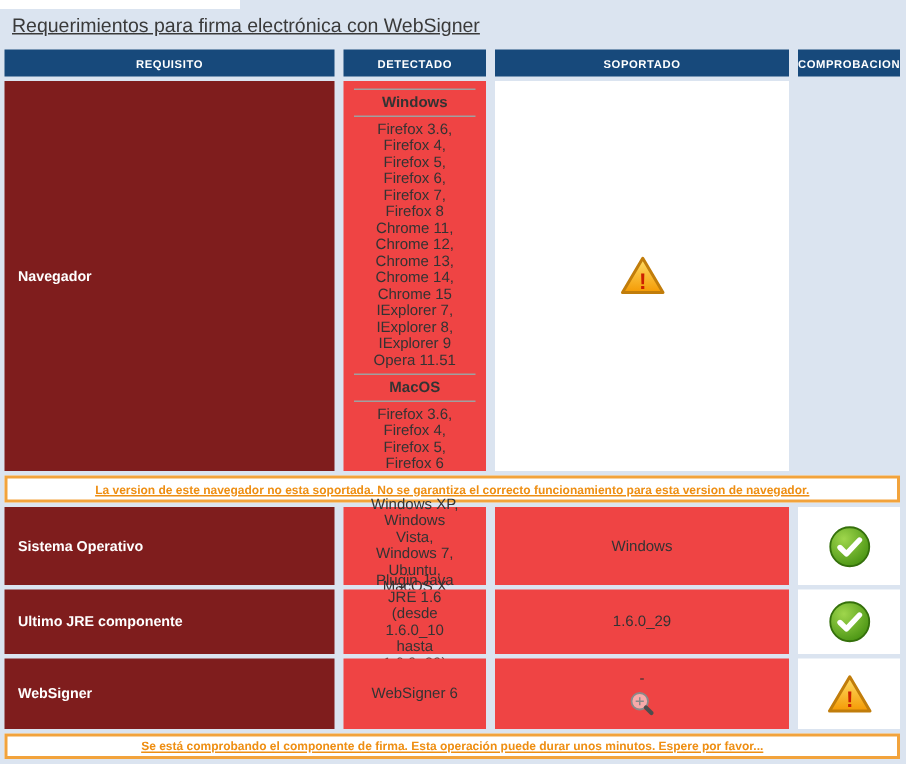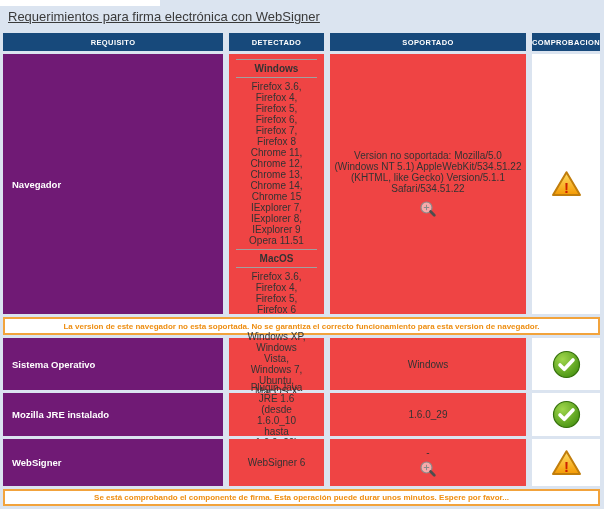--- a/index.html
+++ b/index.html
@@ -21,21 +21,21 @@
     grid-template-columns: 220px 95px 196px 68px;
     grid-template-rows: 18px 260px 18px 52px 43px 47px 17px;
     column-gap: 6px; row-gap: 3px;
   }
   .th {
     background: #17497b; color: #ffffff;
     font-size: 7.5px; font-weight: bold; letter-spacing: 0.4px;
     display: flex; align-items: center; justify-content: center;
   }
   .cell-label {
-    background: #701a75; color: #ffffff;
+    background: #7f1d1d; color: #ffffff;
     font-size: 9.5px; font-weight: bold;
     display: flex; align-items: center;
     padding-left: 9px;
   }
   .cell-gray {
     background: #ef4444; color: #333333;
     font-size: 10px; line-height: 11px; text-align: center;
     display: flex; flex-direction: column; align-items: center; justify-content: center;
   }
   .cell-white {
@@ -58,20 +58,21 @@
   .zoom-btn { margin-top: 6px; background: none; border: none; cursor: pointer; line-height: 0; }
   .dash-line { margin-bottom: 2px; }
   .banner {
     grid-column: 1 / -1;
     background: #ffffff;
     border: 2px solid #f2a33c;
     color: #ee8e12;
     font-size: 8px; font-weight: bold;
     display: flex; align-items: center; justify-content: center;
     text-align: center;
+    text-decoration: underline;
   }
   svg { display: block; }
 </style>
 </head>
 <body>
 
 <svg width="0" height="0" style="position:absolute" aria-hidden="true">
   <defs>
     <linearGradient id="warnGrad" x1="0" y1="0" x2="0" y2="1">
       <stop offset="0" stop-color="#ffdd66"></stop>
@@ -106,31 +107,20 @@
     <div class="browser-group">IExplorer 7, IExplorer 8, IExplorer 9</div>
     <div class="browser-group">Opera 11.51</div>
     <hr class="sep">
     <div class="os-title">MacOS</div>
     <hr class="sep">
     <div class="browser-group">Firefox 3.6, Firefox 4, Firefox 5, Firefox 6</div>
     <div class="browser-group">Chrome 11, Chrome 12, Chrome 13, Chrome 14, Chrome 15</div>
 
   </div>
 
-  <div class="cell-gray">
-    <div class="detected-block">Version no soportada: Mozilla/5.0 (Windows NT 5.1) AppleWebKit/534.51.22 (KHTML, like Gecko) Version/5.1.1 Safari/534.51.22</div>
-    <button class="zoom-btn" title="">
-      <svg width="18" height="18" viewBox="0 0 18 18">
-        <circle cx="7.5" cy="7.5" r="5.5" fill="rgba(255,255,255,0.55)" stroke="#8a8a8a" stroke-width="1.2"></circle>
-        <line x1="4.8" y1="7.5" x2="10.2" y2="7.5" stroke="#8a8a8a" stroke-width="1"></line>
-        <line x1="7.5" y1="4.8" x2="7.5" y2="10.2" stroke="#8a8a8a" stroke-width="1"></line>
-        <line x1="11.6" y1="11.6" x2="15.3" y2="15.3" stroke="#4d4d4d" stroke-width="2.8" stroke-linecap="round"></line>
-      </svg>
-    </button>
-  </div>
 
   <div class="cell-white">
     <span>
       <svg width="31" height="28" viewBox="0 0 31 28">
         <path d="M15.5 2.2 L29 25 L2 25 Z" fill="url(#warnGrad)" stroke="#c17d0b" stroke-width="2" stroke-linejoin="round"></path>
         <text x="15.5" y="22.5" text-anchor="middle" font-size="15" font-weight="bold" fill="#cc2000" font-family="Liberation Sans, sans-serif">!</text>
       </svg>
     </span>
   </div>
 
@@ -145,21 +135,21 @@
   </div>
   <div class="cell-white">
     <span>
       <svg width="29" height="29" viewBox="0 0 29 29">
         <circle cx="14.5" cy="14.5" r="13" fill="url(#okGrad)" stroke="#35700c" stroke-width="1.2"></circle>
         <path d="M8 15 l4.3 4.3 L21 10" stroke="#ffffff" stroke-width="3.6" fill="none" stroke-linecap="round" stroke-linejoin="round"></path>
       </svg>
     </span>
   </div>
 
-  <div class="cell-label">Mozilla JRE instalado</div>
+  <div class="cell-label">Ultimo JRE componente</div>
   <div class="cell-gray">
     <div class="browser-group">Plugin Java JRE 1.6 (desde 1.6.0_10 hasta 1.6.0_29)</div>
   </div>
   <div class="cell-gray">
     <div>1.6.0_29</div>
   </div>
   <div class="cell-white">
     <span>
       <svg width="29" height="29" viewBox="0 0 29 29">
         <circle cx="14.5" cy="14.5" r="13" fill="url(#okGrad)" stroke="#35700c" stroke-width="1.2"></circle>

